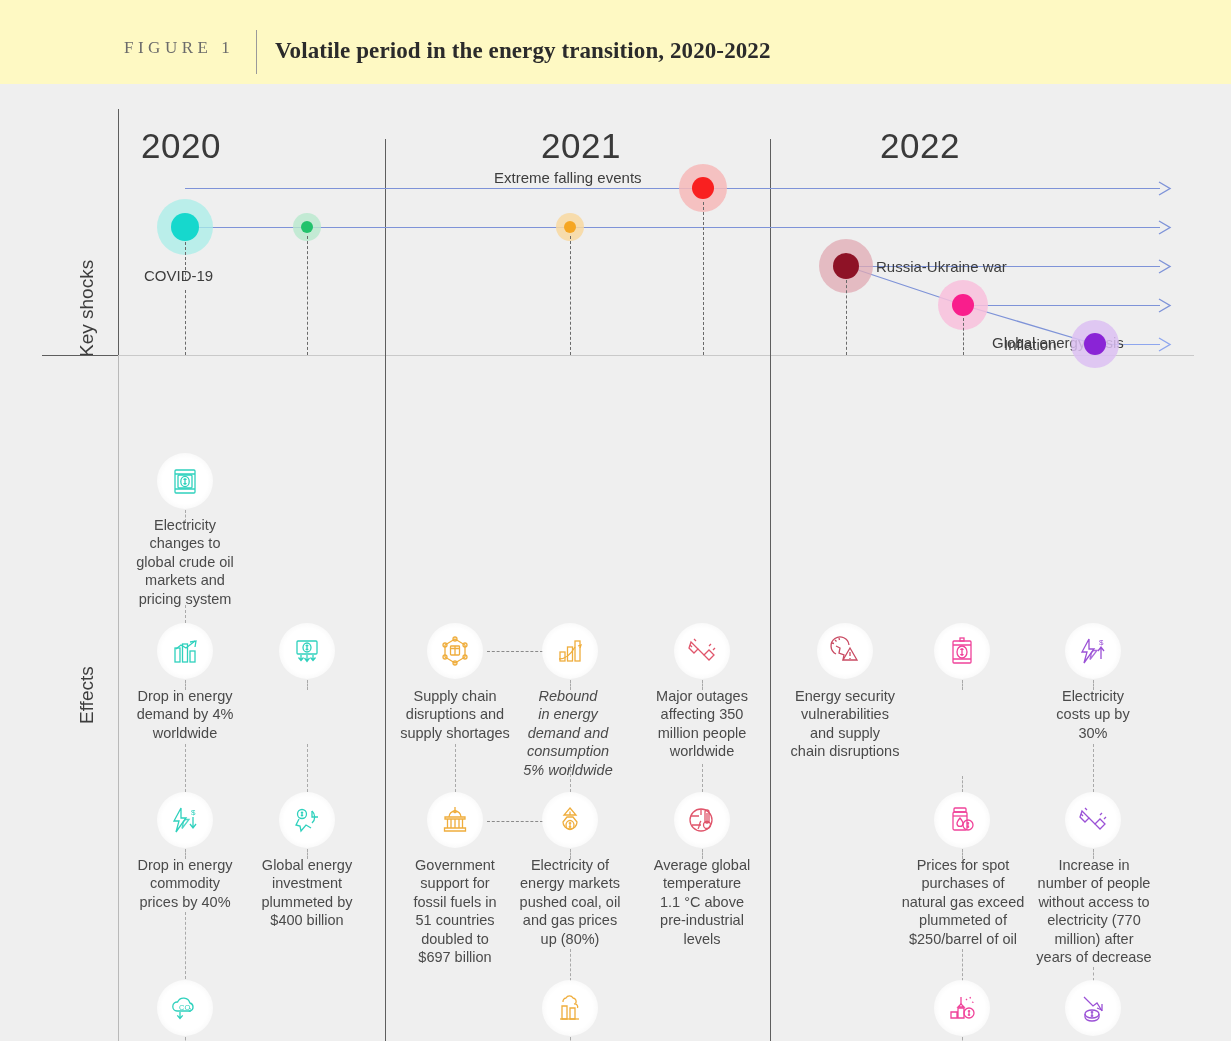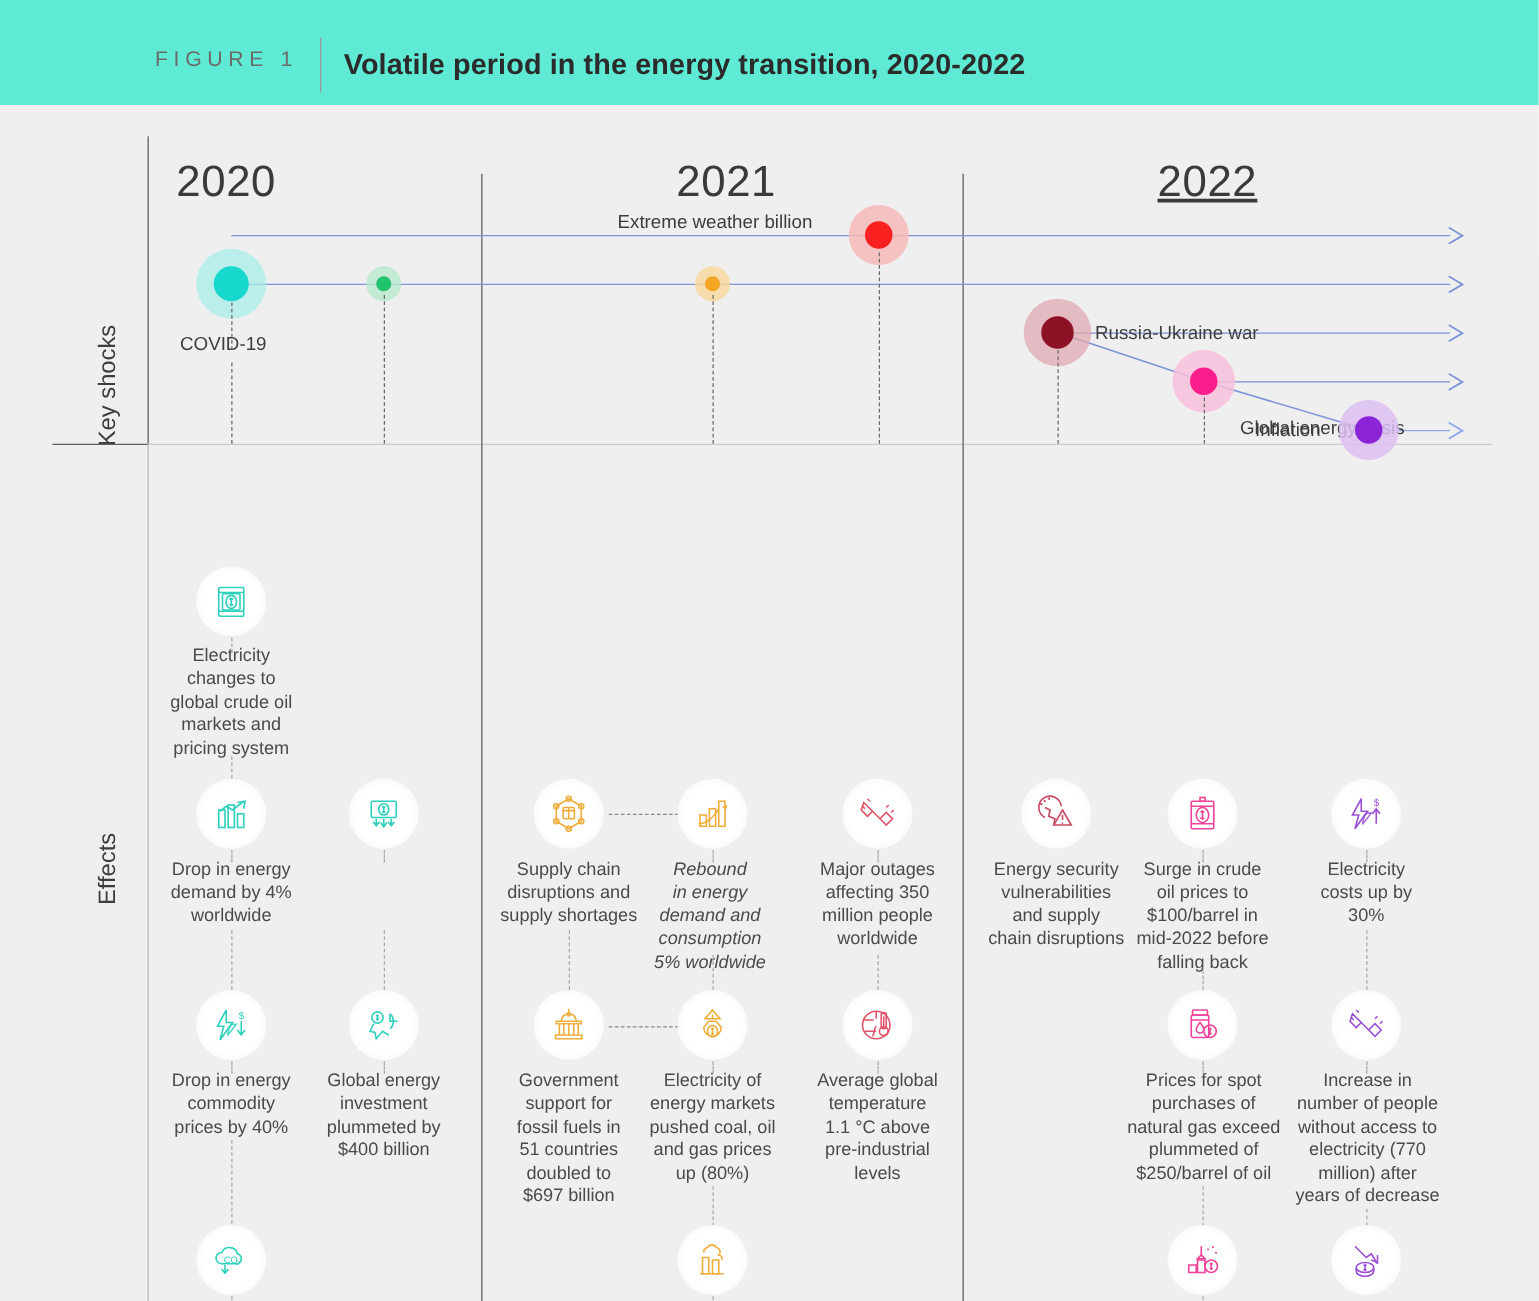--- a/index.html
+++ b/index.html
@@ -5,21 +5,21 @@
   html,body{margin:0;padding:0;}
   body{
     width:1231px;height:1041px;
     background:#ffffff;
     font-family:"Liberation Sans", sans-serif;
     overflow:hidden;
   }
   #root{position:relative;width:1231px;height:1041px;}
 
   
-  .header{position:absolute;left:0;top:0;width:1231px;height:84px;background:#5eead4;}
+  .header{position:absolute;left:0;top:0;width:1231px;height:84px;background:#fef9c3;font-family:Liberation Serif, serif;}
   .fig-label{
     position:absolute;left:124px;top:38px;
     font-size:17px;letter-spacing:4.5px;color:#6b6b6b;font-weight:400;
   }
   .fig-divider{position:absolute;left:256px;top:30px;width:1px;height:44px;background:#9a9a9a;}
   .fig-title{
     position:absolute;left:275px;top:38px;
     font-size:23px;color:#2b2b2b;font-weight:700;letter-spacing:0.1px;
   }
 
@@ -104,21 +104,21 @@
     <div class="vline-soft" style="left:118px;top:271px;height:686px;"></div>
 
     <div class="hline" style="left:42px;top:271px;width:78px;"></div>
     <div class="hline-soft" style="left:118px;top:271px;width:1076px;"></div>
 
     <div class="vline" style="left:385px;top:55px;height:902px;"></div>
     <div class="vline" style="left:770px;top:55px;height:902px;"></div>
 
     <div class="year" style="left:141px;top:42px;">2020</div>
     <div class="year" style="left:541px;top:42px;">2021</div>
-    <div class="year" style="left:926px;top:42px;text-decoration:underline;">2022</div>
+    <div class="year" style="left:880px;top:42px;">2022</div>
 
     <div class="arrow-line" style="left:185px;top:104px;width:975px;background:#7e93d8;"></div>
     <div class="arrow-head" style="left:1158px;top:97px;">
       <svg width="16" height="15" viewBox="0 0 16 15">
           <path d="M1 1 L12 7.5 L1 14" fill="none" stroke="#7e93d8" stroke-width="1.4"></path>
         </svg>
     </div>
 
     <div class="arrow-line" style="left:185px;top:143px;width:975px;background:#7e93d8;"></div>
     <div class="arrow-head" style="left:1158px;top:136px;">
@@ -161,21 +161,21 @@
     <div class="shock-halo" style="left:293px;top:129px;width:28px;height:28px;background:#b8e8cd;opacity:.8;"></div>
     <div class="shock" style="left:301px;top:137px;width:12px;height:12px;background:#22c26c;"></div>
     <div class="dashv" style="left:307px;top:152px;height:119px;"></div>
 
     <div class="shock-halo" style="left:556px;top:129px;width:28px;height:28px;background:#f8d8a0;opacity:.85;"></div>
     <div class="shock" style="left:564px;top:137px;width:12px;height:12px;background:#f5a623;"></div>
     <div class="dashv" style="left:570px;top:152px;height:119px;"></div>
 
     <div class="shock-halo" style="left:679px;top:80px;width:48px;height:48px;background:#f6b8b8;opacity:.85;"></div>
     <div class="shock" style="left:692px;top:93px;width:22px;height:22px;background:#f92020;"></div>
-    <div class="shock-label" style="left:494px;top:85px;">Extreme weather billion</div>
+    <div class="shock-label" style="left:494px;top:85px;">Extreme falling events</div>
     <div class="dashv" style="left:703px;top:118px;height:153px;"></div>
 
     <div class="shock-halo" style="left:819px;top:155px;width:54px;height:54px;background:#e0a9b3;opacity:.75;"></div>
     <div class="shock" style="left:833px;top:169px;width:26px;height:26px;background:#8e1226;"></div>
     <div class="shock-label" style="left:876px;top:174px;">Russia-Ukraine war</div>
     <div class="dashv" style="left:846px;top:196px;height:75px;"></div>
 
     <div class="shock-halo" style="left:938px;top:196px;width:50px;height:50px;background:#f8c0dc;opacity:.85;"></div>
     <div class="shock" style="left:952px;top:210px;width:22px;height:22px;background:#f91e8c;"></div>
     <div class="shock-label" style="left:992px;top:203px;margin-top:47px;">Global energy crisis</div>
@@ -420,27 +420,20 @@
 
     <div class="eff-icon" style="left:934px;top:539px;">
       <svg width="34" height="34" viewBox="0 0 34 34" fill="none" stroke="#f0439a" stroke-width="1.3">
         <rect x="15" y="4" width="4" height="3"></rect>
         <rect x="8" y="7" width="18" height="22" rx="1"></rect>
         <path d="M8 11h18M8 25h18"></path>
         <ellipse cx="17" cy="18" rx="5" ry="6"></ellipse>
         <path d="M17 14v8M15.2 15.4h3.4M15.2 20.6h3.4"></path>
       </svg>
     </div>
-    <div class="eff-text" style="left:892px;top:603px;width:140px;">
-      <span>Surge in crude</span><br>
-      <span>oil prices to</span><br>
-      <span>$100/barrel in</span><br>
-      <span>mid-2022 before</span><br>
-      <span>falling back</span>
-    </div>
     <div class="dashv-light" style="left:962px;top:596px;height:10px;"></div>
     <div class="dashv-light" style="left:962px;top:692px;height:16px;"></div>
 
     <div class="eff-icon" style="left:934px;top:708px;">
       <svg width="34" height="34" viewBox="0 0 34 34" fill="none" stroke="#f0439a" stroke-width="1.3">
         <rect x="9" y="5" width="12" height="4" rx="1"></rect>
         <rect x="8" y="9" width="14" height="18" rx="1.5"></rect>
         <path d="M8 13h14"></path>
         <path d="M15 15c-2 2.5-3 4-3 5.4a3 3 0 1 0 6 0c0-1.4-1-2.9-3-5.4z"></path>
         <circle cx="23" cy="22" r="5"></circle>

